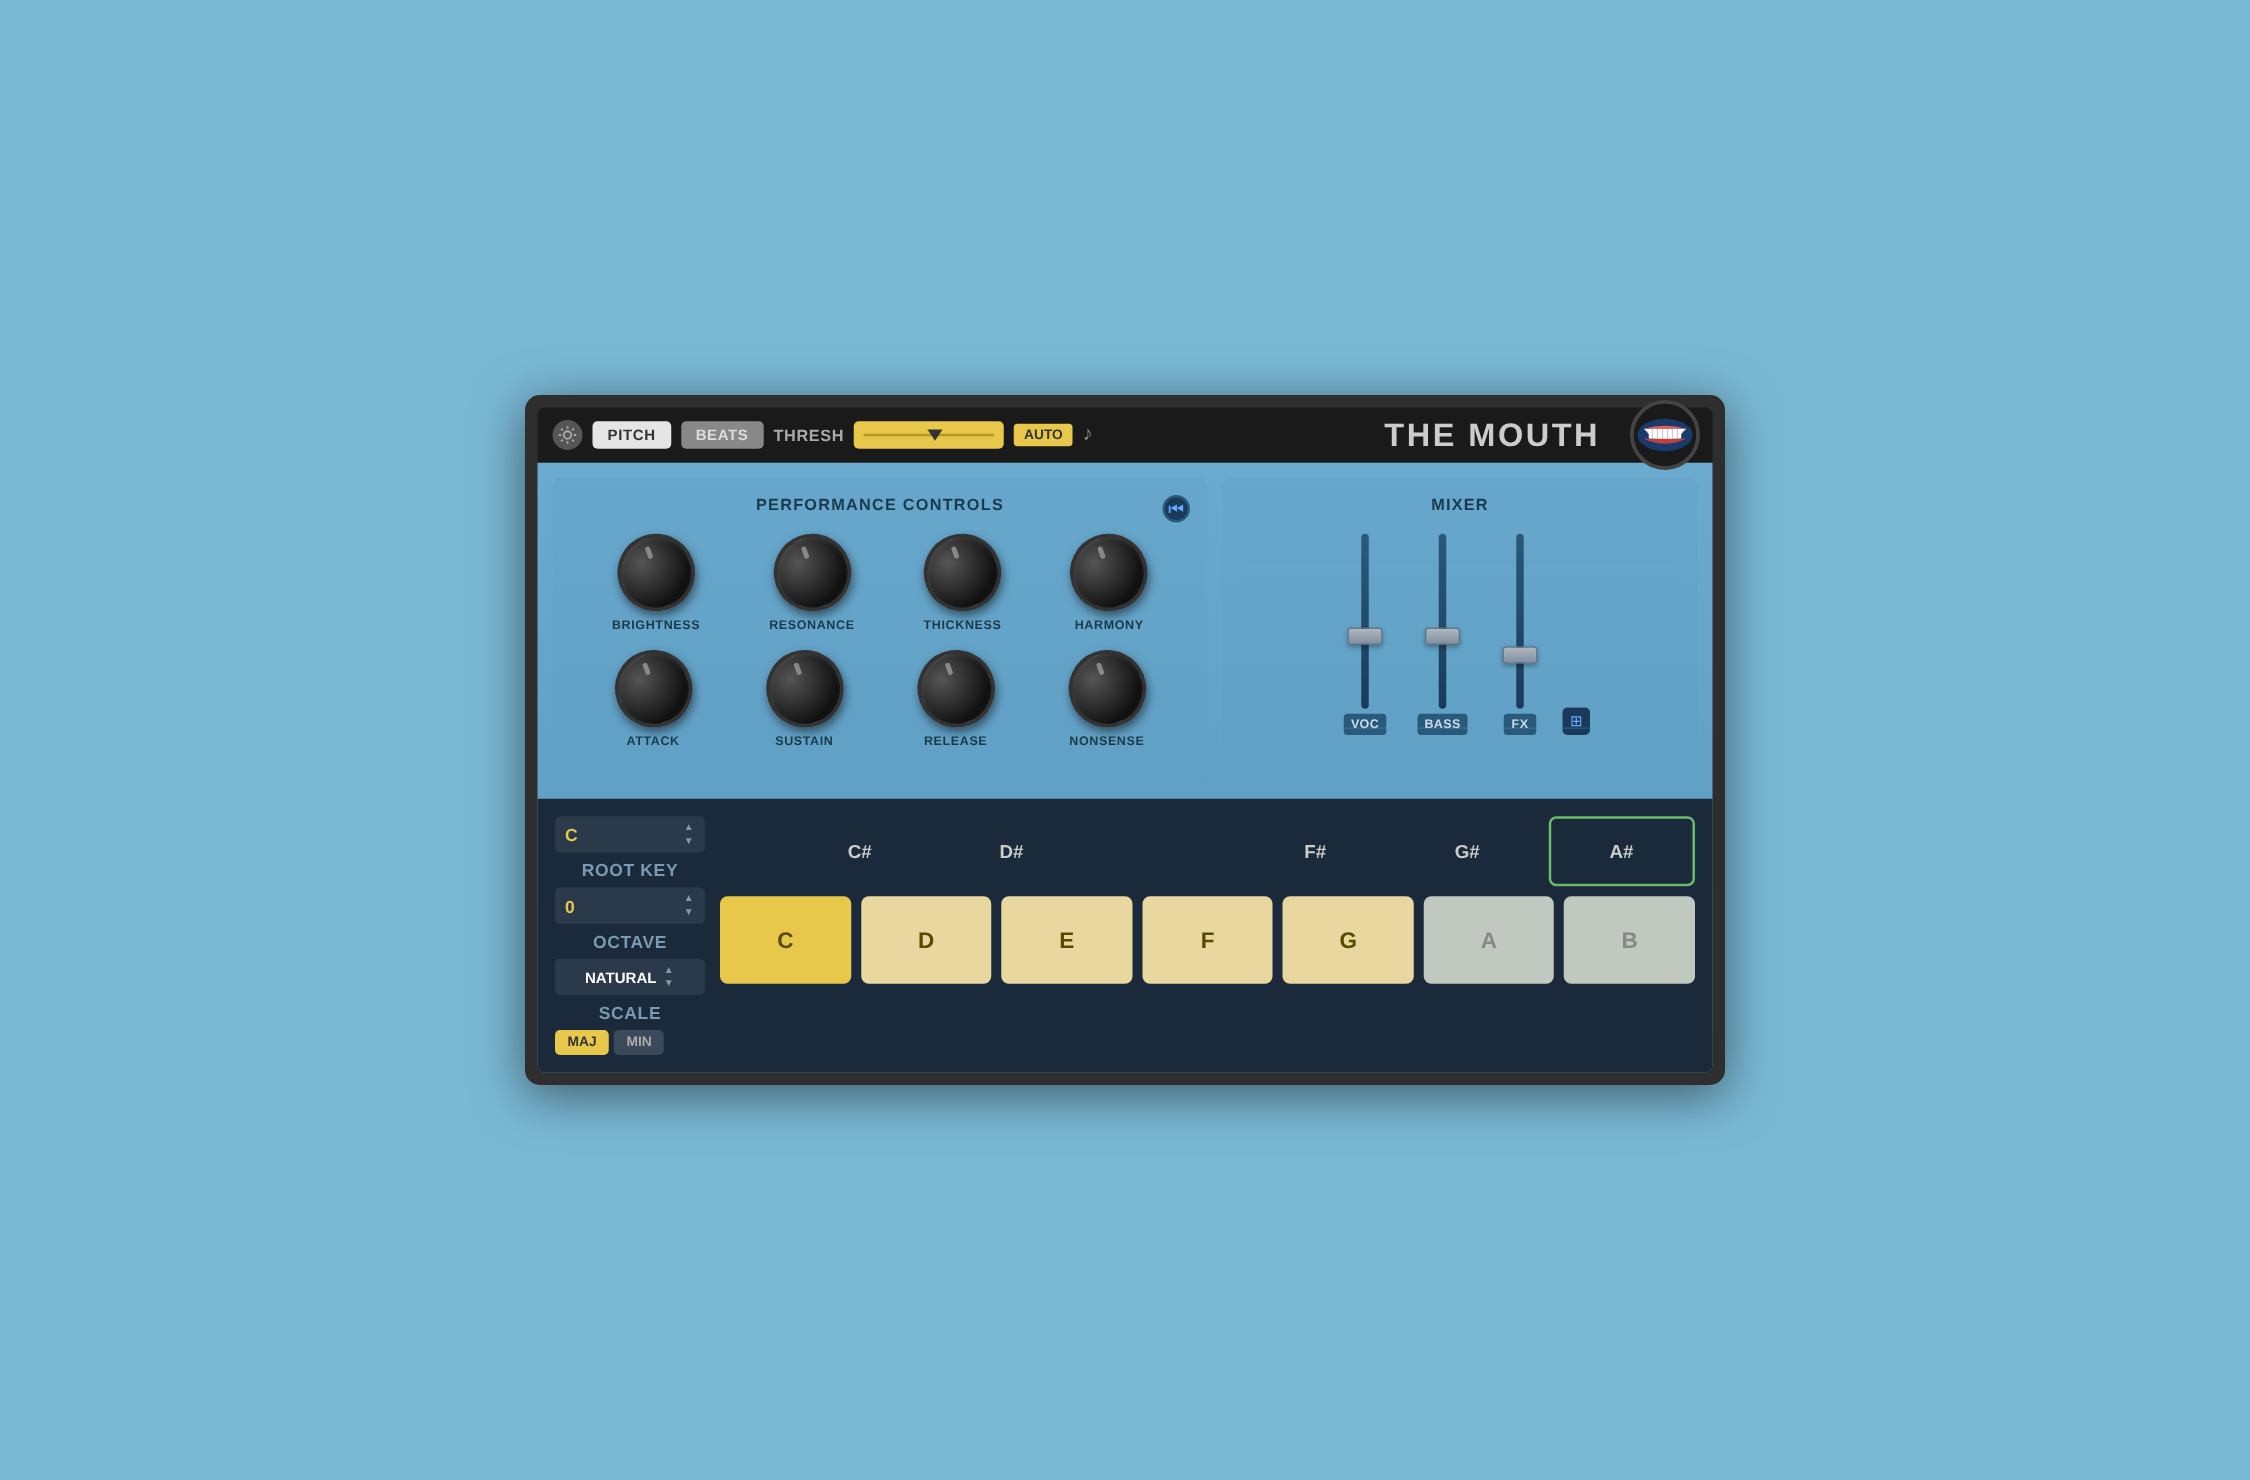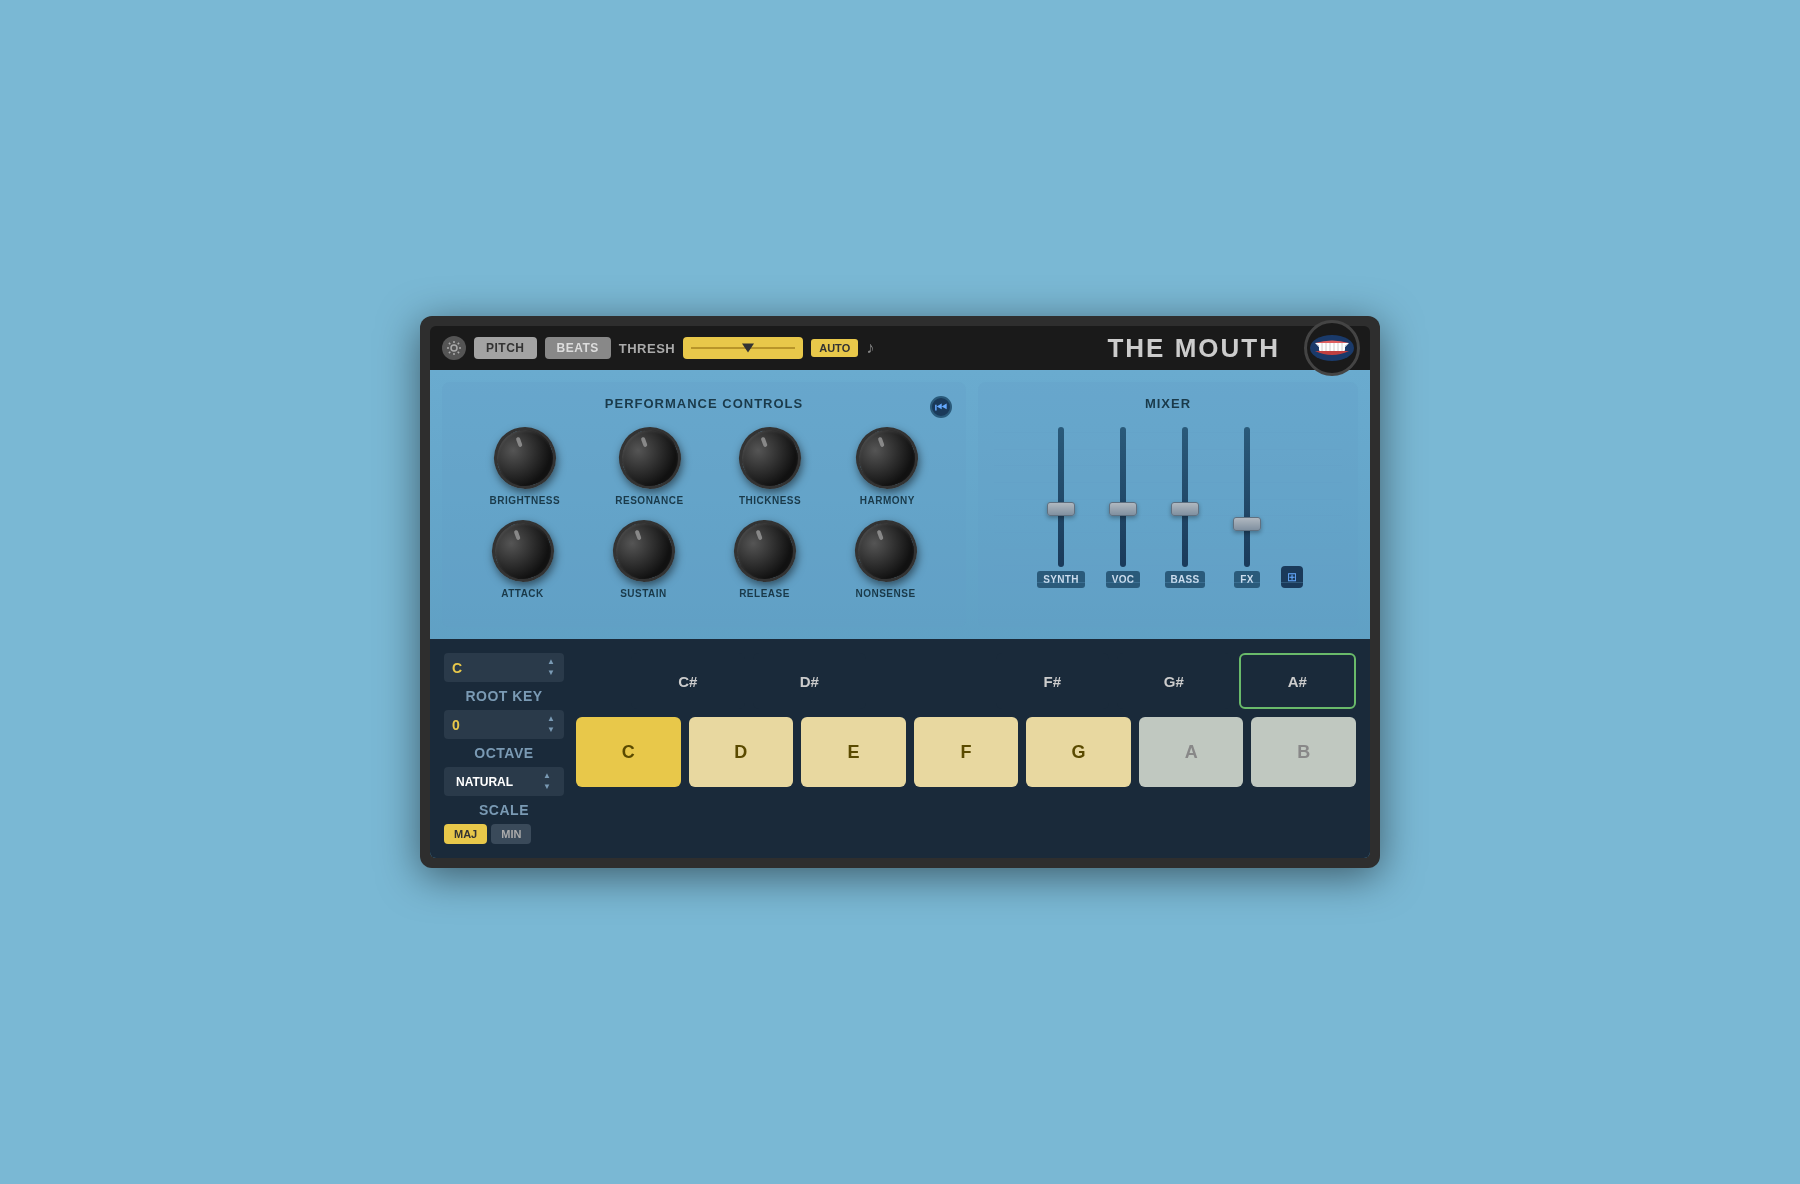--- a/index.html
+++ b/index.html
@@ -43,21 +43,21 @@
     .tab-btn {
       padding: 4px 12px;
       border-radius: 4px;
       font-size: 12px;
       font-weight: bold;
       border: none;
       cursor: pointer;
       letter-spacing: 0.5px;
     }
     .tab-pitch {
-      background: #a3a3a3;
+      background: #e5e5e5;
       color: #333;
     }
     .tab-beats {
       background: #888;
       color: #ddd;
     }
     .thresh-label {
       color: #aaa;
       font-size: 13px;
       font-weight: bold;
@@ -320,21 +320,21 @@
       border: none;
       color: #7a9ab4;
       font-size: 8px;
       cursor: pointer;
       line-height: 1;
       padding: 1px;
     }
     .scale-selector {
       background: #2a3a4a;
       border-radius: 4px;
-      padding: 4px 12px;
+      padding: 4px 24px;
       display: flex;
       align-items: center;
       justify-content: space-between;
     }
     .scale-val {
       color: white;
       font-size: 12px;
       font-weight: bold;
     }
     .maj-min-row {
@@ -529,26 +529,20 @@
             <div style="height: 1px; background: rgba(100,160,200,0.3);"></div>
             <div style="height: 1px; background: rgba(100,160,200,0.3);"></div>
             <div style="height: 1px; background: rgba(100,160,200,0.3);"></div>
             <div style="height: 1px; background: rgba(100,160,200,0.3);"></div>
             <div style="height: 1px; background: rgba(100,160,200,0.3);"></div>
             <div style="height: 1px; background: rgba(100,160,200,0.3);"></div>
           </div>
           <div class="mixer-channels">
 
 
-            <div class="mixer-channel">
-              <div class="fader-track">
-                <div class="fader-handle" style="top: 75px;"></div>
-              </div>
-              <button class="channel-label-btn">SYNTH</button>
-            </div>
 
             <div class="mixer-channel">
               <div class="fader-track">
                 <div class="fader-handle" style="top: 75px;"></div>
               </div>
               <button class="channel-label-btn">VOC</button>
             </div>
 
             <div class="mixer-channel">
               <div class="fader-track">

